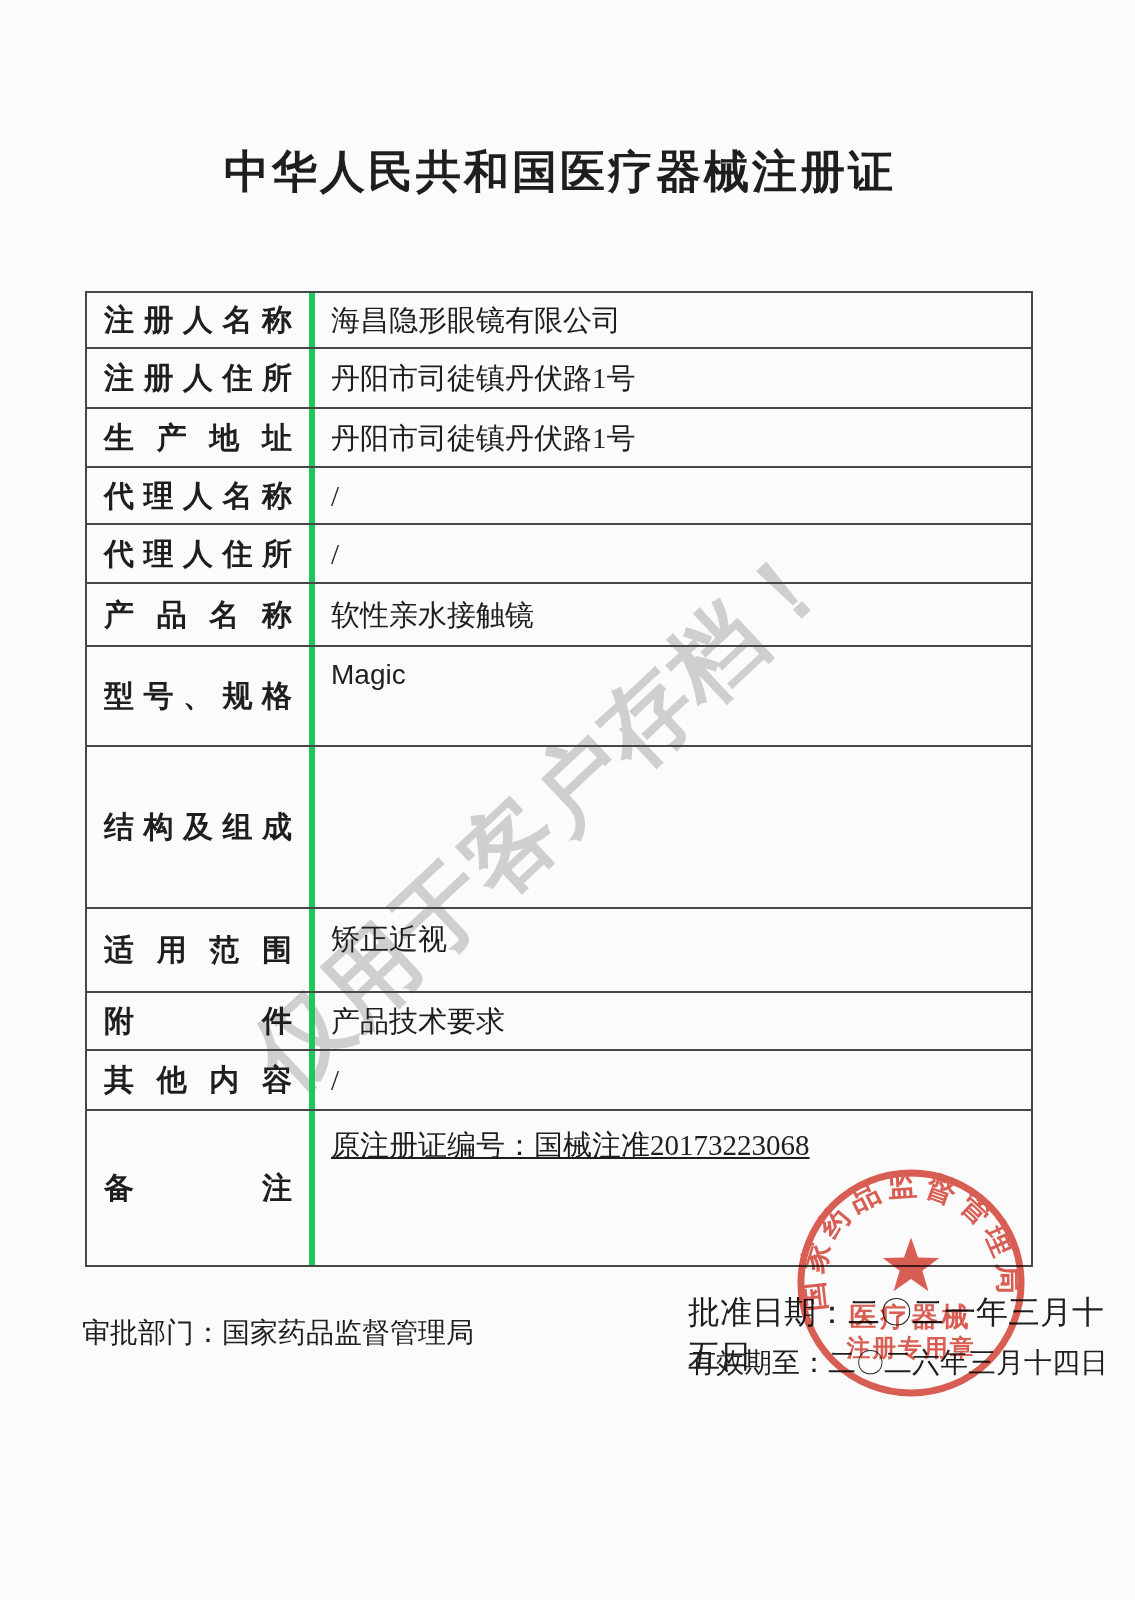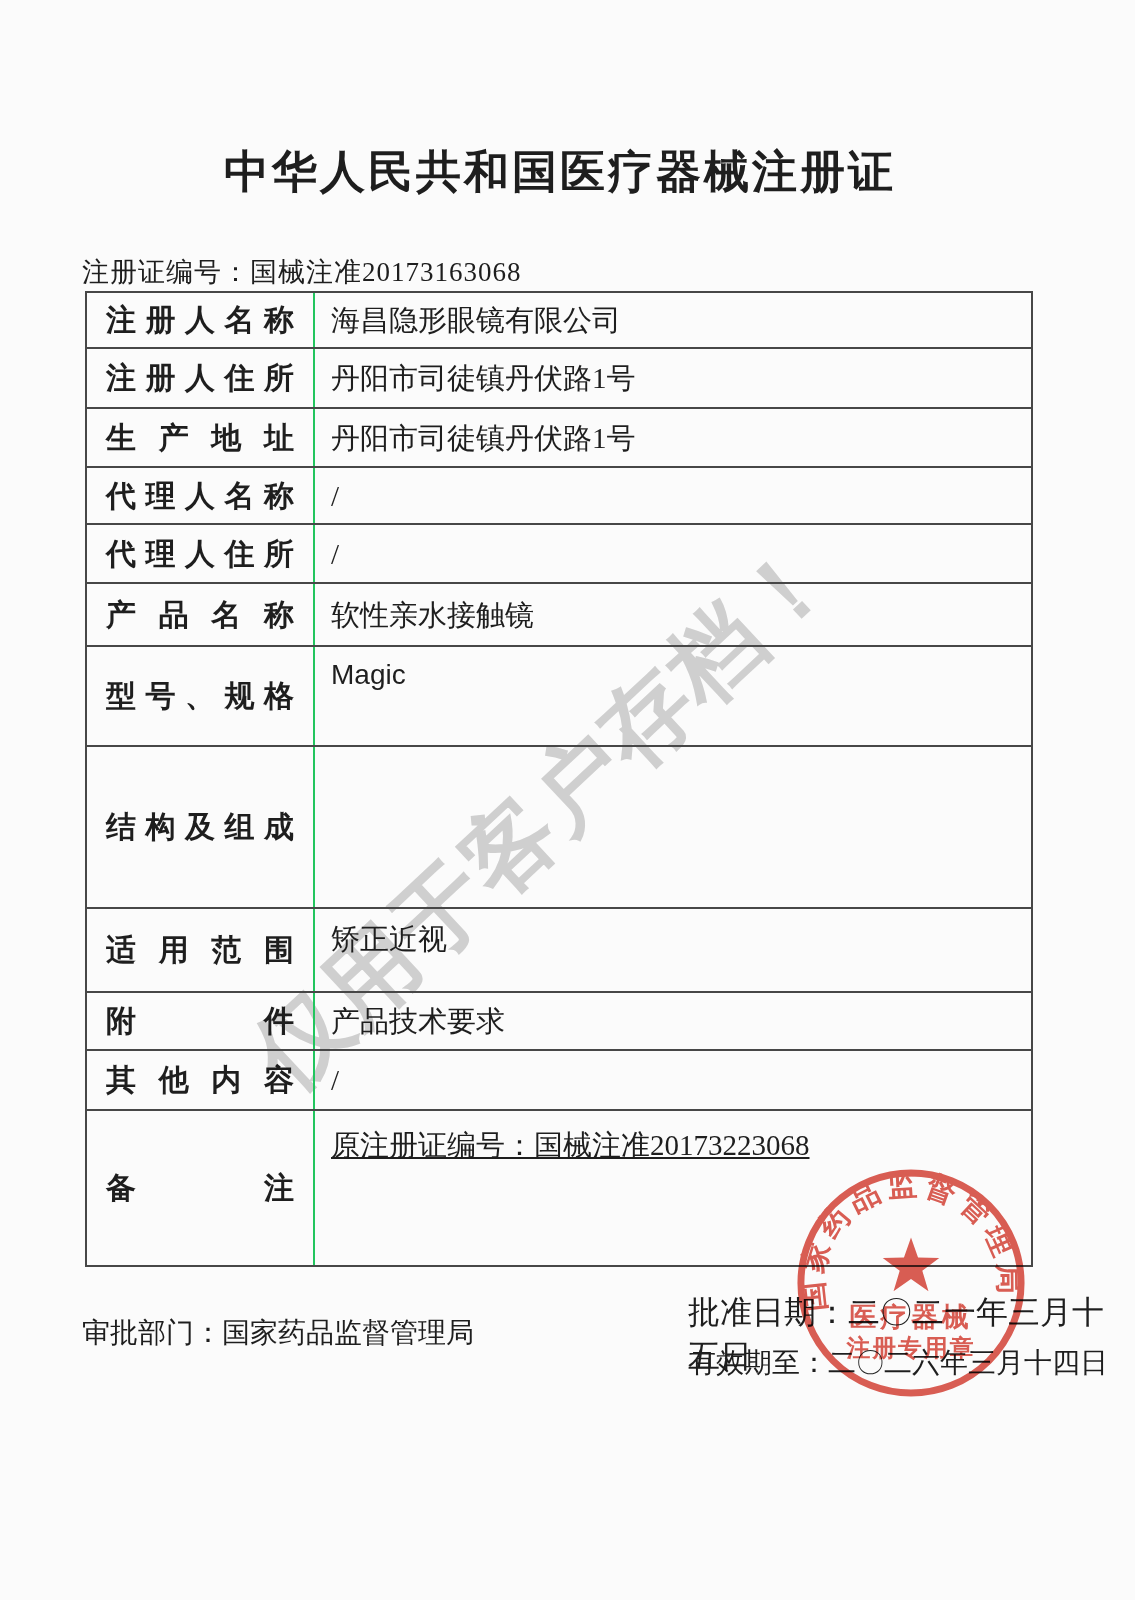--- a/index.html
+++ b/index.html
@@ -40,21 +40,21 @@
     position:absolute; top:291px; left:85px; width:948px;
     border:2px solid #474747; box-sizing:border-box; z-index:1;
     background:transparent;
   }
   .row { display:flex; border-bottom:2px solid #474747; box-sizing:border-box; }
   .row:last-child { border-bottom:none; }
   .r1{height:56px} .r2{height:60px} .r3{height:59px} .r4{height:57px}
   .r5{height:59px} .r6{height:63px} .r7{height:100px} .r8{height:162px}
   .r9{height:84px} .r10{height:58px} .r11{height:60px} .r12{height:154px}
   .label-cell {
-    width:228px; flex:0 0 228px; border-right:2px solid #22c55e;
+    width:228px; flex:0 0 228px; border-right:6px solid #22c55e;
     display:flex; align-items:center; justify-content:center;
     box-sizing:border-box;
   }
   .label-text {
     display:inline-block; width:188px;
     font-weight:bold; font-size:30px; line-height:34px;
     text-align:justify; text-align-last:justify;
   }
   .value-cell {
     flex:1; display:flex; align-items:center;
@@ -80,21 +80,20 @@
 </style>
 </head>
 <body>
 
 <div class="page">
 
   <div class="watermark">仅用于客户存档！</div>
 
   <div class="title">中华人民共和国医疗器械注册证</div>
 
-  <div class="certno">注册证编号：国械注准20173163068</div>
 
   <div class="table">
 
     <div class="row r1">
       <div class="label-cell">
           <span class="label-text">注册人名称</span>
         </div>
       <div class="value-cell">海昌隐形眼镜有限公司</div>
     </div>
     <div class="row r2">

